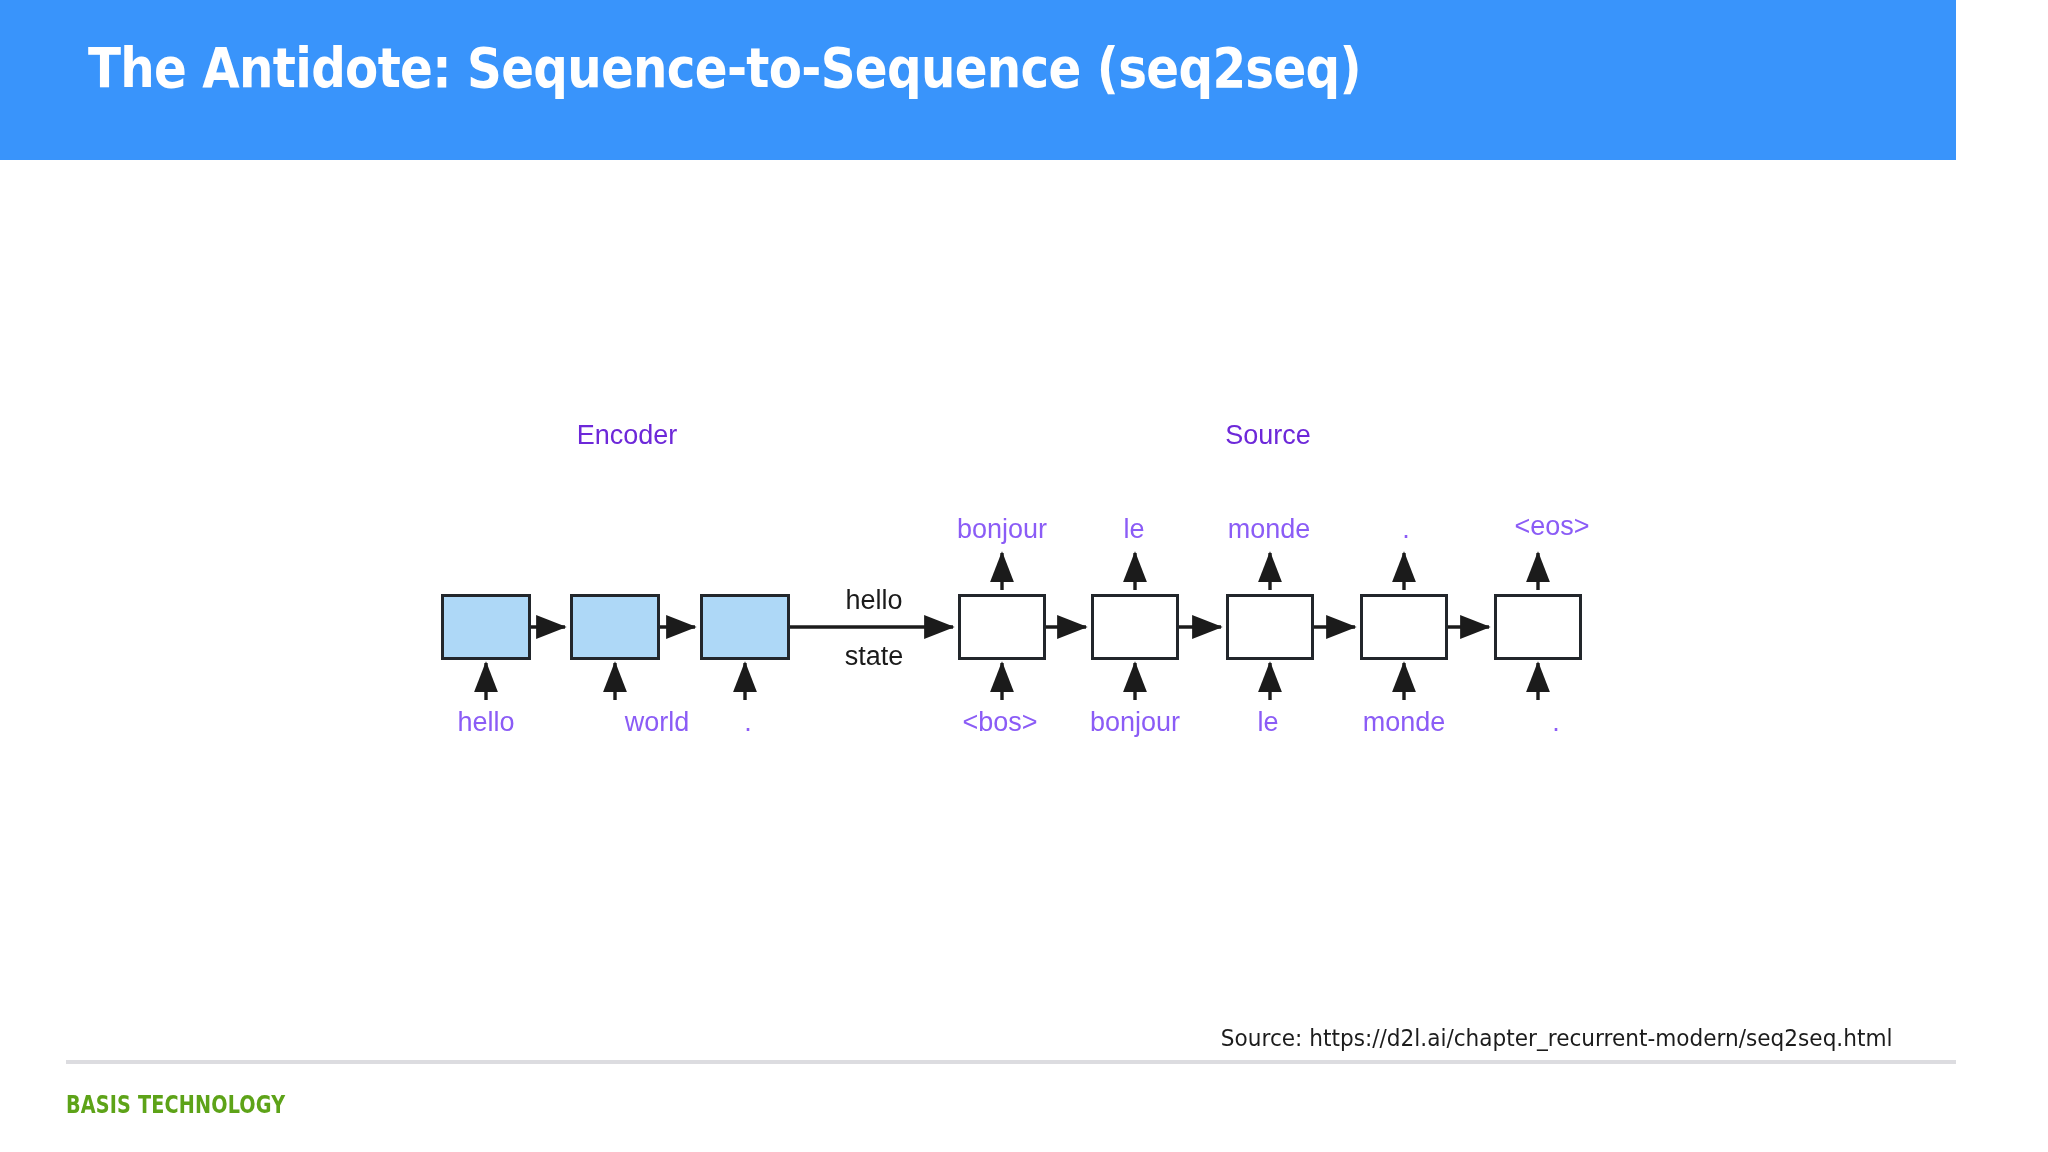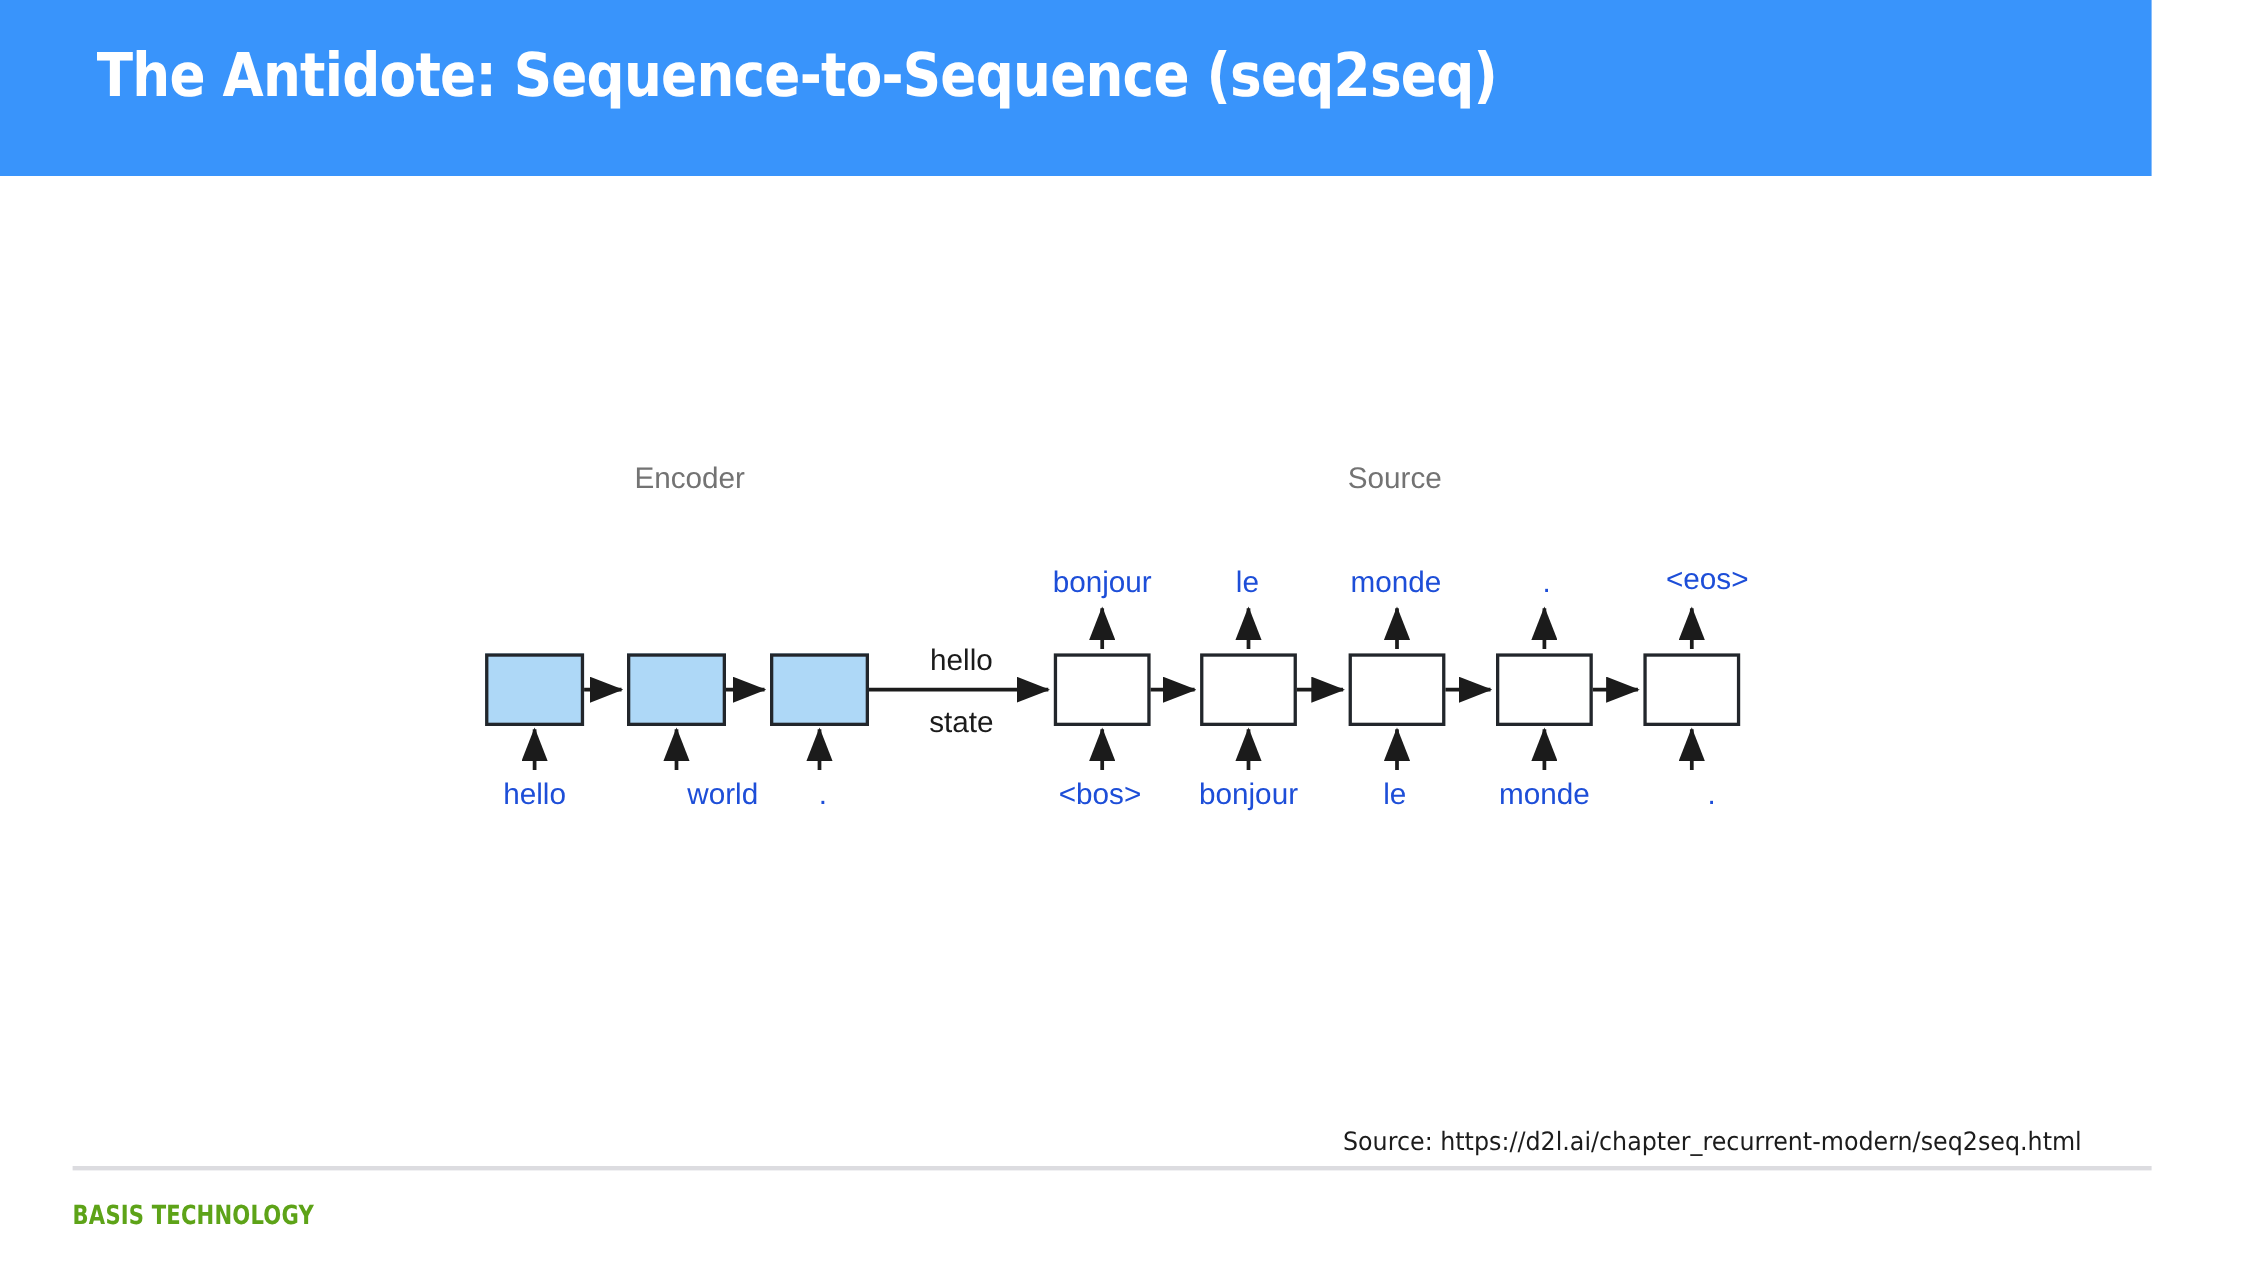--- a/index.html
+++ b/index.html
@@ -43,41 +43,41 @@
     position: absolute;
     left: 0;
     top: 0;
     width: 2048px;
     height: 1020px;
   }
   .section-label {
     position: absolute;
     font-family: "Liberation Sans", sans-serif;
     font-size: 27px;
-    color: #737373;
+    color: #6d28d9;
     white-space: nowrap;
     transform: translateX(-50%);
   }
   .cell-box {
     position: absolute;
     box-sizing: border-box;
     border: 3px solid #22262b;
     height: 66px;
   }
   .cell-box.enc {
     background: #aed8f7;
   }
   .cell-box.dec {
     background: #ffffff;
   }
   .token-label {
     position: absolute;
     font-family: "Liberation Sans", sans-serif;
     font-size: 27px;
-    color: #1d4ed8;
+    color: #8b5cf6;
     white-space: nowrap;
     transform: translateX(-50%);
   }
   .token-label.period {
     font-size: 27px;
   }
   .edge-label {
     position: absolute;
     font-family: "Liberation Sans", sans-serif;
     font-size: 27px;

